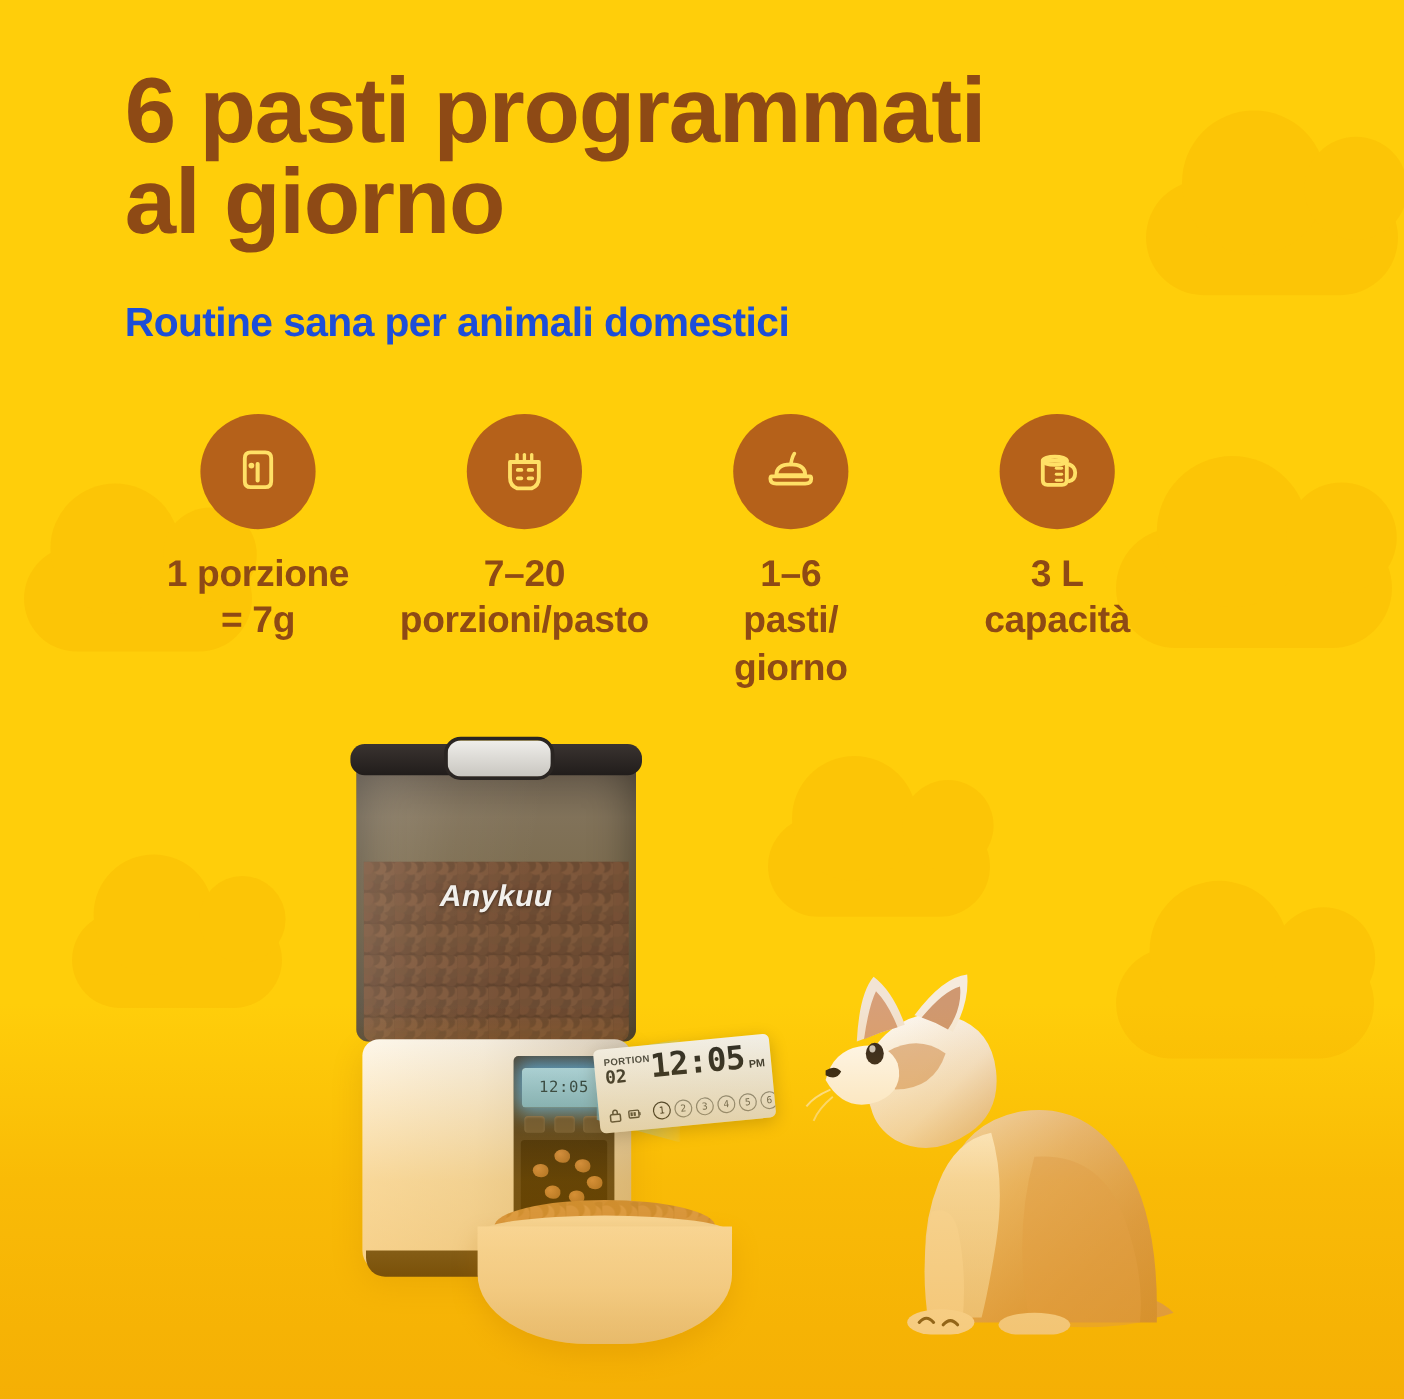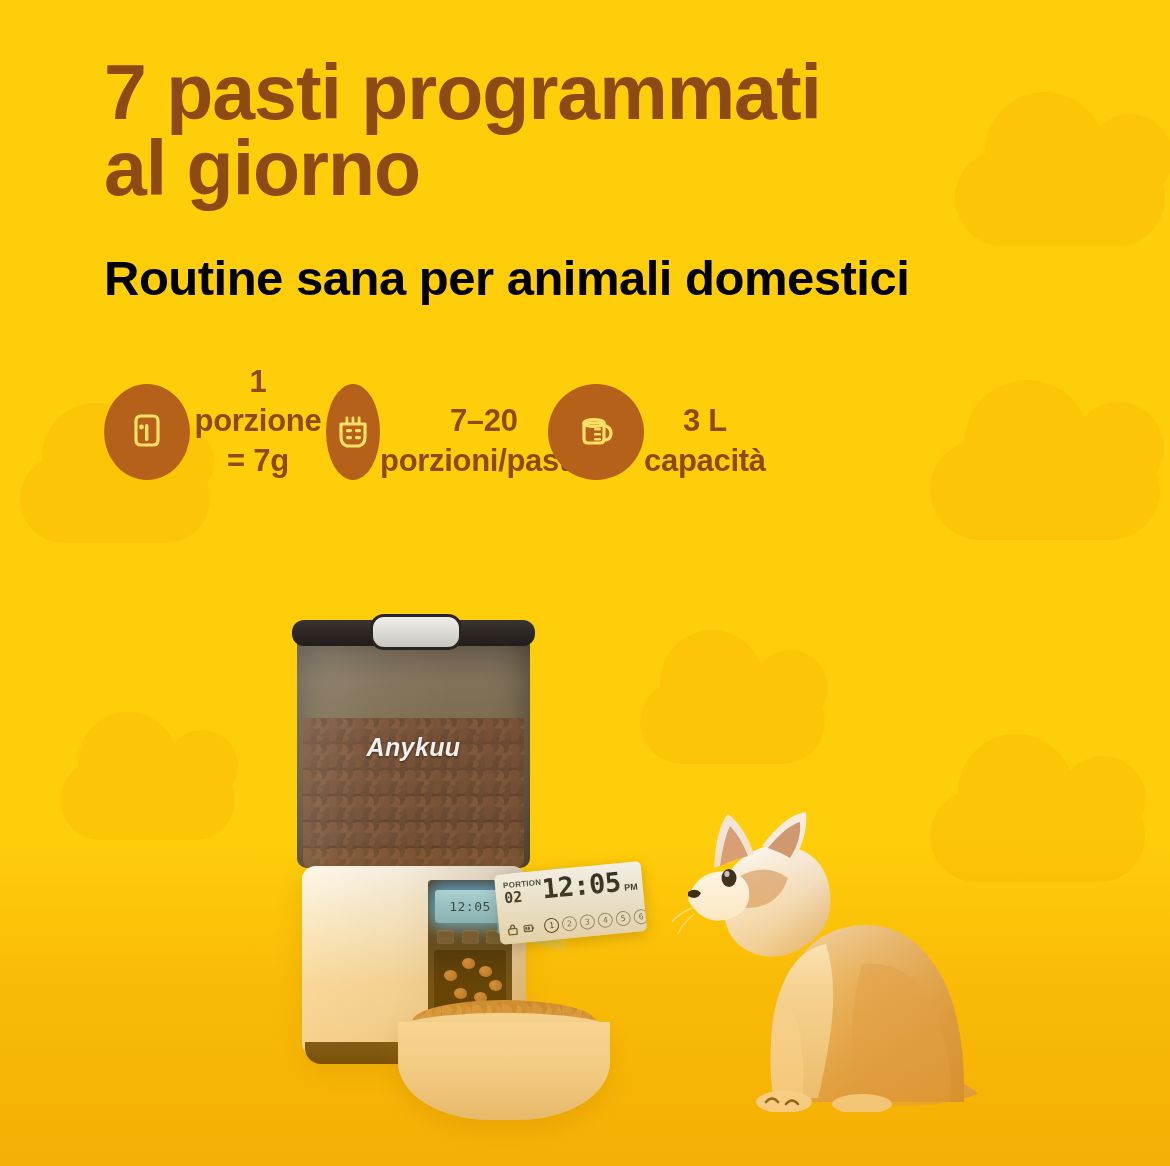--- a/index.html
+++ b/index.html
@@ -80,40 +80,40 @@
     line-height: .99;
     font-weight: 700;
     letter-spacing: -1px;
     white-space: pre-line;
   }
   .subhead {
     position: absolute;
     left: 104px;
     top: 250px;
     width: 1010px;
-    color: #000000;
-    font-size: 49px;
+    color: #1d4ed8;
+    font-size: 34px;
     font-weight: 600;
     letter-spacing: -.5px;
   }
 
   
   .features {
     position: absolute;
     left: 104px;
     top: 345px;
     width: 960px;
     display: flex;
     gap: 0;
   }
   .feature {
     width: 222px;
     display: flex;
-    flex-direction: row;
-    align-items: flex-end;
+    flex-direction: column;
+    align-items: center;
   }
   .feature .badge {
     width: 96px;
     height: 96px;
     border-radius: 50%;
     background: #B5611A;
     display: flex;
     align-items: center;
     justify-content: center;
   }
@@ -384,21 +384,21 @@
 
 <div id="poster">
 
   <div class="cloud c1"></div>
   <div class="cloud c2"></div>
   <div class="cloud c3"></div>
   <div class="cloud c4"></div>
   <div class="cloud c5"></div>
   <div class="cloud c6"></div>
 
-  <div class="headline">7 pasti programmati
+  <div class="headline">6 pasti programmati
 al giorno</div>
   <div class="subhead">Routine sana per animali domestici</div>
 
   <div class="features">
 
     <div class="feature">
       <div class="badge">
         <svg width="54" height="54" viewBox="0 0 54 54">
           <path d="M16 16 q0-5 5-5 h12 q5 0 5 5 v19 q0 5-5 5 h-12 q-5 0-5-5 z" fill="none" stroke="#FFE066" stroke-width="3.2" stroke-linejoin="round"></path>
           <rect x="25" y="19" width="3.4" height="17" rx="1.6" fill="#FFE066"></rect>
@@ -419,20 +419,32 @@
           <rect x="20" y="24" width="6" height="3.2" rx="1.4" fill="#FFE066"></rect>
           <rect x="29" y="24" width="6" height="3.2" rx="1.4" fill="#FFE066"></rect>
           <rect x="20" y="31" width="6" height="3.2" rx="1.4" fill="#FFE066"></rect>
           <rect x="29" y="31" width="6" height="3.2" rx="1.4" fill="#FFE066"></rect>
         </svg>
       </div>
       <div class="flabel">7–20
 porzioni/pasto</div>
     </div>
 
+    <div class="feature">
+      <div class="badge">
+        <svg width="54" height="54" viewBox="0 0 54 54">
+          <path d="M15 30 q0-9 12-9 q12 0 12 9 z" fill="none" stroke="#FFE066" stroke-width="3.2" stroke-linejoin="round"></path>
+          <path d="M11 31 h32 q1 0 1 2 q0 4-5 4 h-24 q-5 0-5-4 q0-2 1-2 z" fill="none" stroke="#FFE066" stroke-width="3.2" stroke-linejoin="round"></path>
+          <path d="M27 21 q1-6 3-9" fill="none" stroke="#FFE066" stroke-width="3" stroke-linecap="round"></path>
+        </svg>
+      </div>
+      <div class="flabel">1–6
+pasti/
+giorno</div>
+    </div>
 
     <div class="feature">
       <div class="badge">
         <svg width="54" height="54" viewBox="0 0 54 54">
           <path d="M15 18 h20 v16 q0 4-4 4 h-12 q-4 0-4-4 z" fill="none" stroke="#FFE066" stroke-width="3.2" stroke-linejoin="round"></path>
           <ellipse cx="25" cy="18" rx="10" ry="3.4" fill="none" stroke="#FFE066" stroke-width="3.2"></ellipse>
           <path d="M37 21 q5 2 5 7 q0 6-5 7" fill="none" stroke="#FFE066" stroke-width="3.2" stroke-linecap="round"></path>
           <rect x="25" y="23" width="7" height="2.4" rx="1.2" fill="#FFE066"></rect>
           <rect x="25" y="28" width="7" height="2.4" rx="1.2" fill="#FFE066"></rect>
           <rect x="25" y="33" width="7" height="2.4" rx="1.2" fill="#FFE066"></rect>

